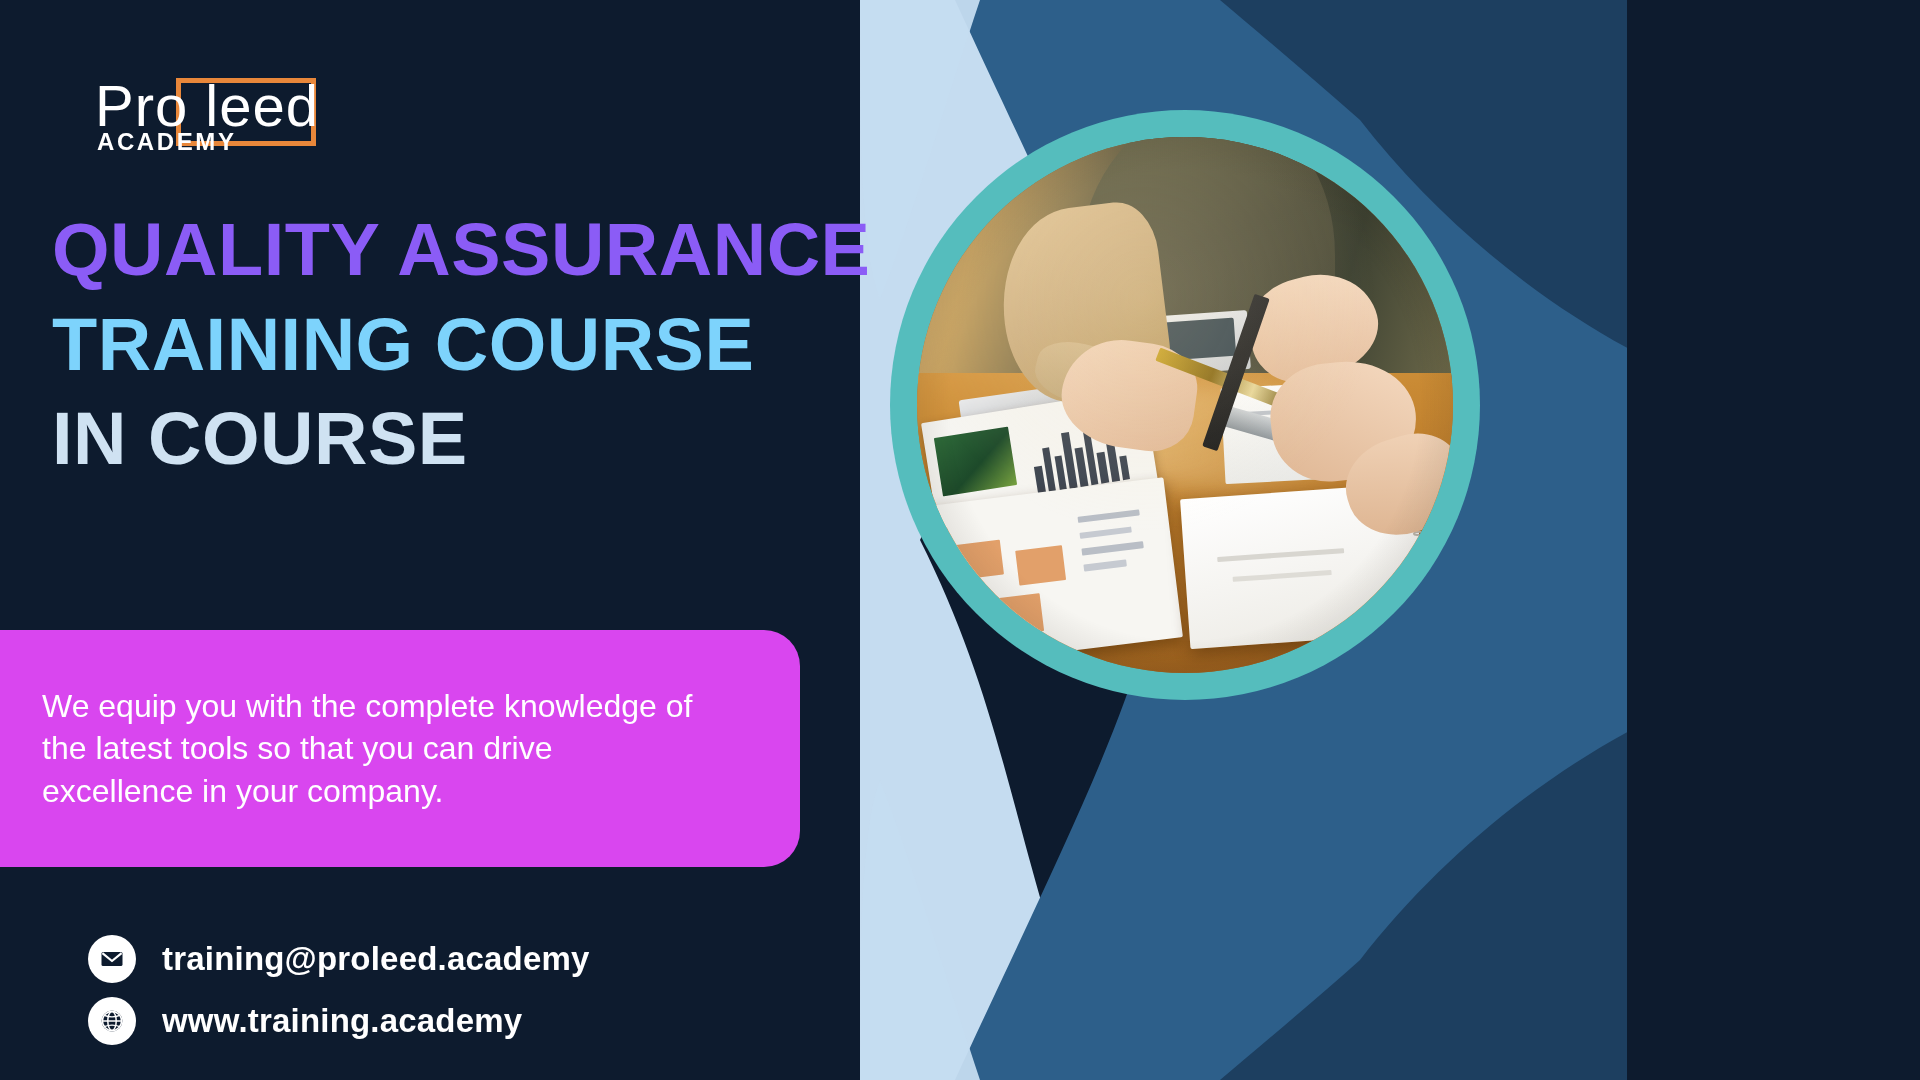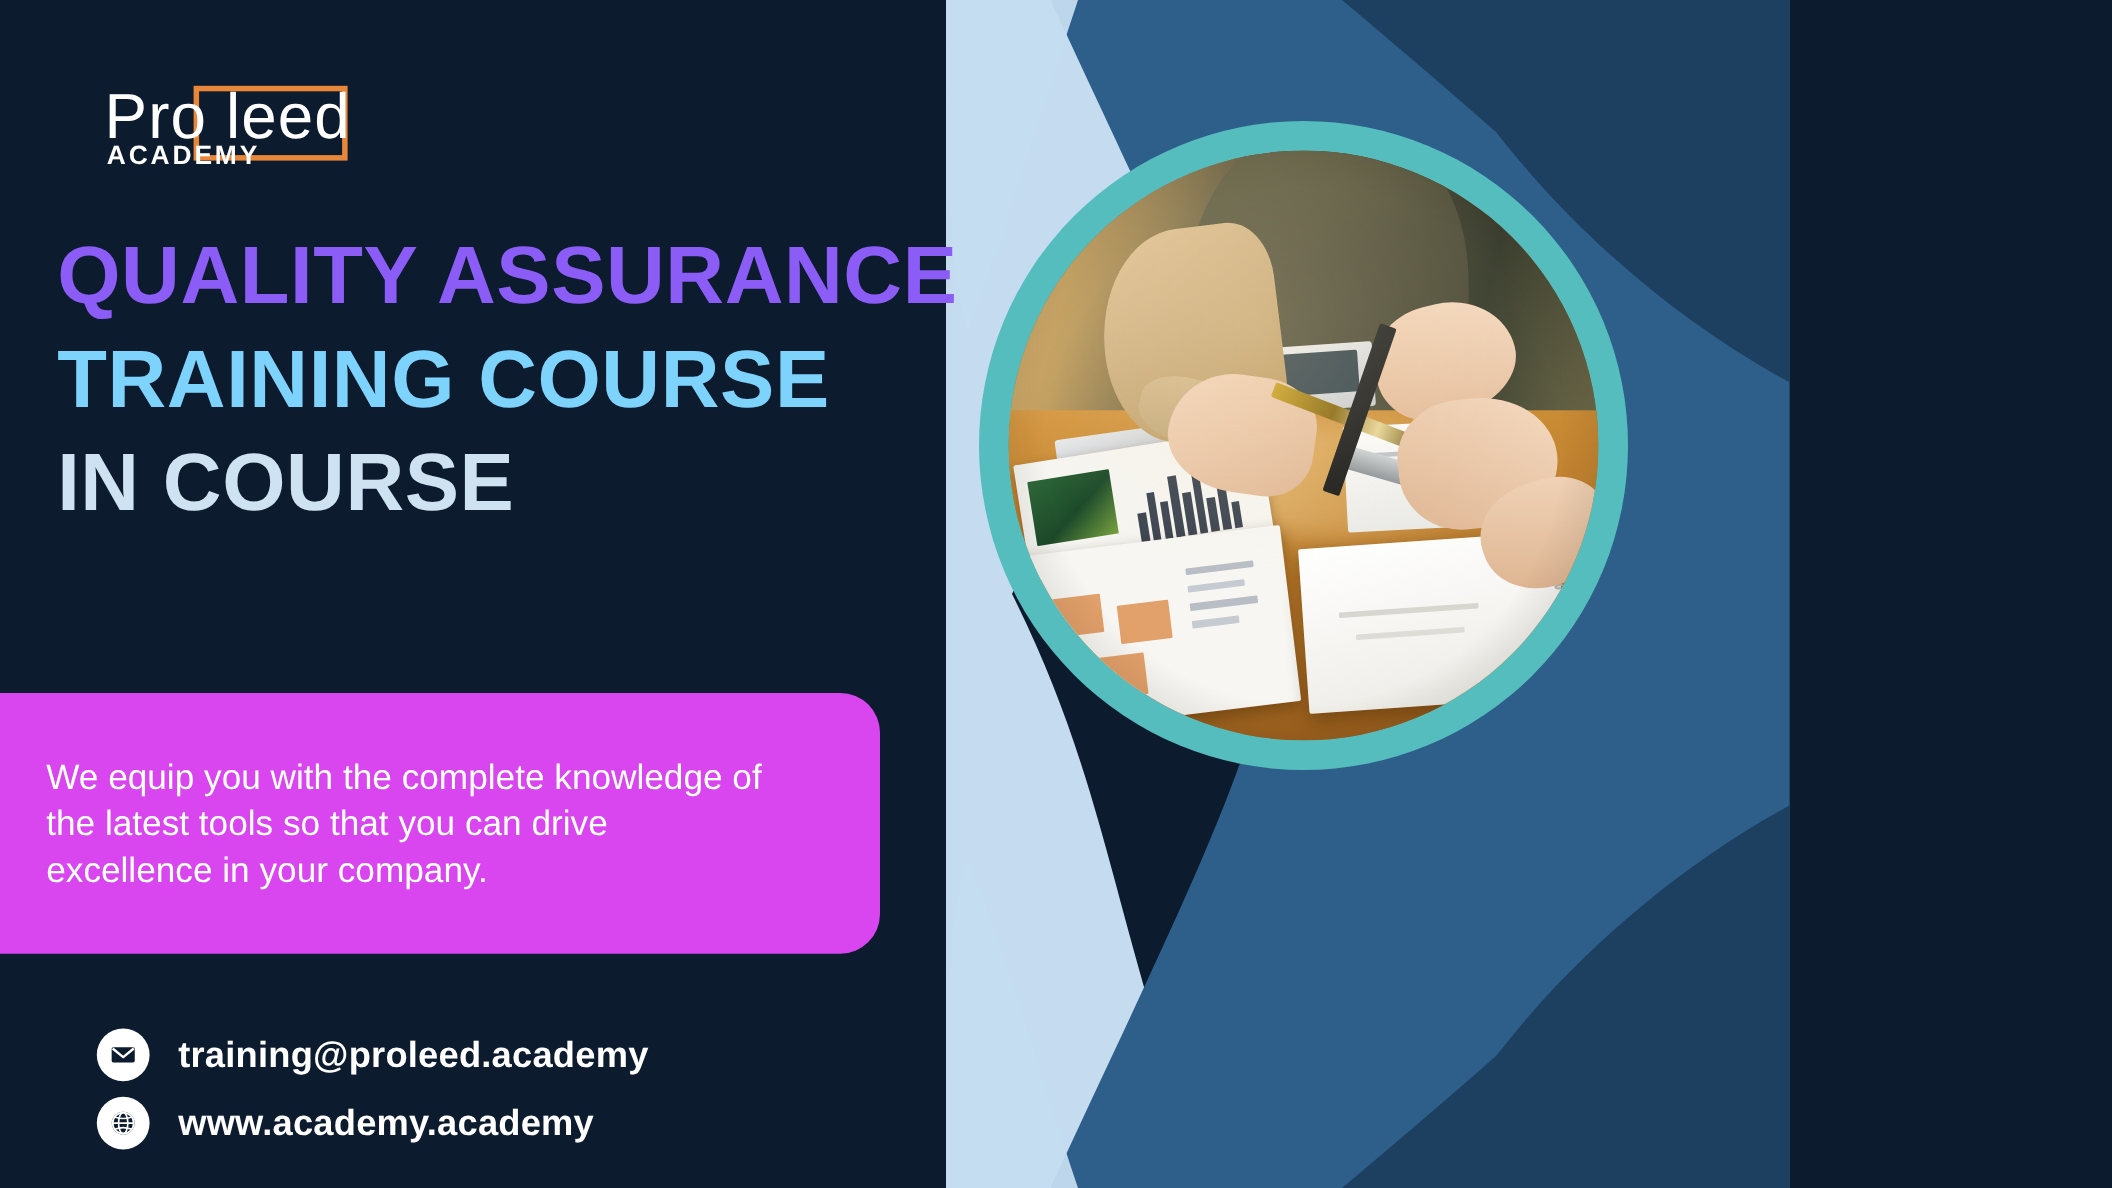--- a/index.html
+++ b/index.html
@@ -439,17 +439,17 @@
       <span class="c-icon">
         <svg width="28" height="28" viewBox="0 0 28 28">
           <circle cx="14" cy="14" r="10.4" fill="#0d1b2e"></circle>
           <circle cx="14" cy="14" r="9.6" fill="none" stroke="#ffffff" stroke-width="1.6"></circle>
           <ellipse cx="14" cy="14" rx="4.2" ry="9.6" fill="none" stroke="#ffffff" stroke-width="1.5"></ellipse>
           <line x1="4.4" y1="14" x2="23.6" y2="14" stroke="#ffffff" stroke-width="1.5"></line>
           <path d="M6.2 8.4 Q14 11.4 21.8 8.4" fill="none" stroke="#ffffff" stroke-width="1.4"></path>
           <path d="M6.2 19.6 Q14 16.6 21.8 19.6" fill="none" stroke="#ffffff" stroke-width="1.4"></path>
         </svg>
       </span>
-      <span class="c-label">www.academy.academy</span>
+      <span class="c-label">www.training.academy</span>
     </div>
   </div>
 
 </div>
 
 </body></html>

